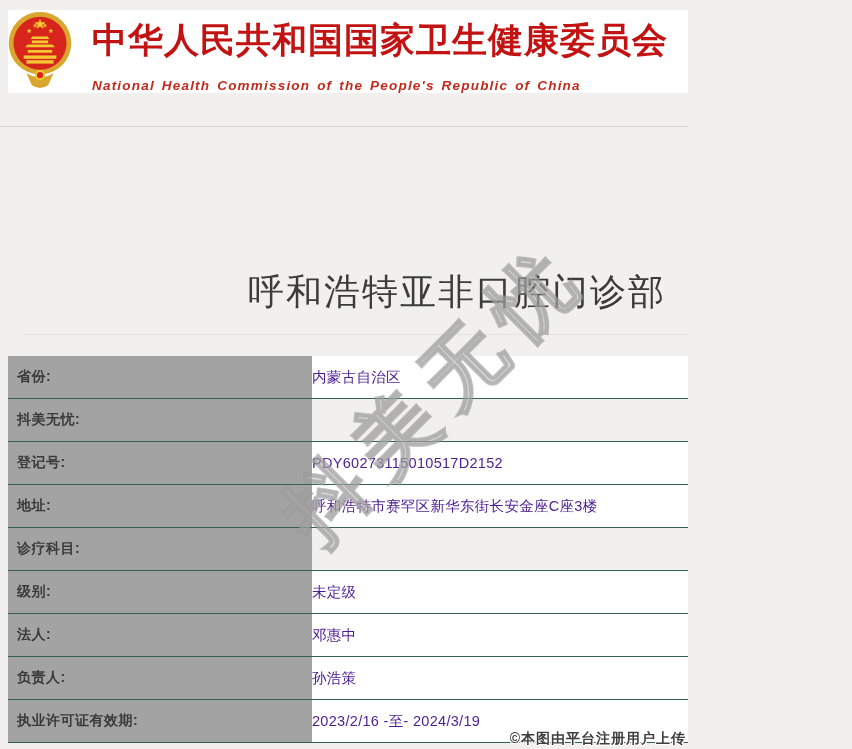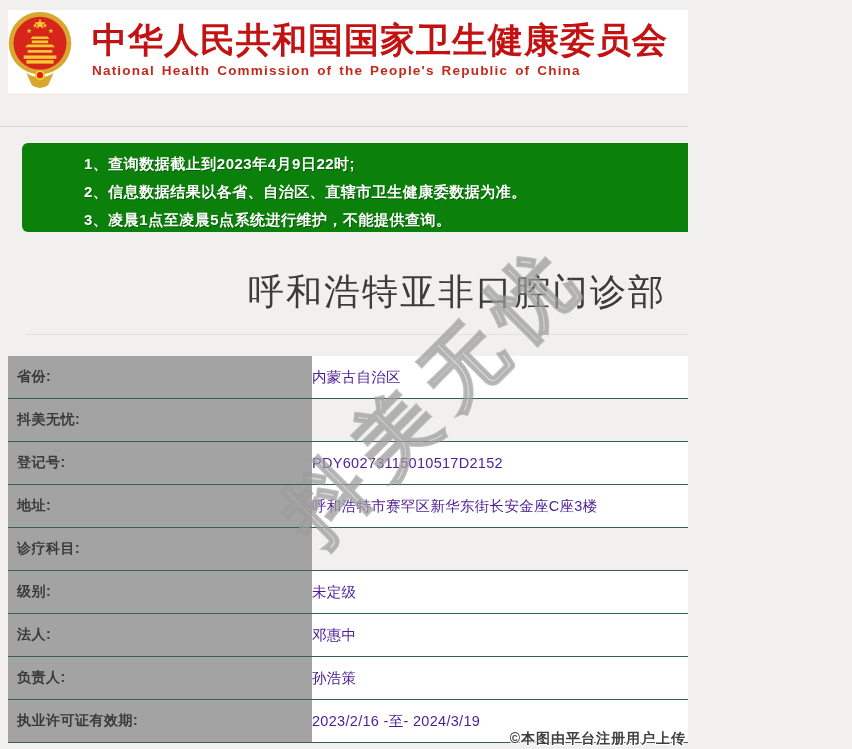--- a/index.html
+++ b/index.html
@@ -22,21 +22,21 @@
   }
   .header-titles {
     position:absolute; left:84px; top:8px; width:620px;
   }
   .title-cn {
     font-size:35px; font-weight:bold; color:#c31212;
     letter-spacing:1px; line-height:44px; white-space:nowrap;
   }
   .title-en {
     font-size:13.5px; font-weight:bold; color:#c32a1d;
-    letter-spacing:1.2px; word-spacing:2px; margin-top:1px; white-space:nowrap;
+    letter-spacing:1.2px; word-spacing:2px; margin-top:16px; white-space:nowrap;font-style:italic;
   }
   .top-divider {
     position:absolute; left:0; top:126px; width:852px; height:1px;
     background:#d7d6d4;
   }
 
   
   .notice {
     position:absolute; left:22px; top:143px; right:0; height:89px;
     background:#0b800b; border-radius:6px 0 0 6px;
@@ -130,25 +130,20 @@
       </svg>
     </div>
     <div class="header-titles">
       <div class="title-cn">中华人民共和国国家卫生健康委员会</div>
       <div class="title-en">National Health Commission of the People's Republic of China</div>
     </div>
   </div>
 
   <div class="top-divider"></div>
 
-  <div class="notice">
-    <div class="notice-line">1、查询数据截止到2023年4月9日22时;</div>
-    <div class="notice-line">2、信息数据结果以各省、自治区、直辖市卫生健康委数据为准。</div>
-    <div class="notice-line">3、凌晨1点至凌晨5点系统进行维护，不能提供查询。</div>
-  </div>
 
   <div class="clinic-title">呼和浩特亚非口腔门诊部</div>
 
   <div class="content-topline"></div>
 
   <div class="info-table">
       <div class="info-row">
       <div class="cell-label">省份:</div>
       <div class="cell-value">内蒙古自治区</div>
     </div>

